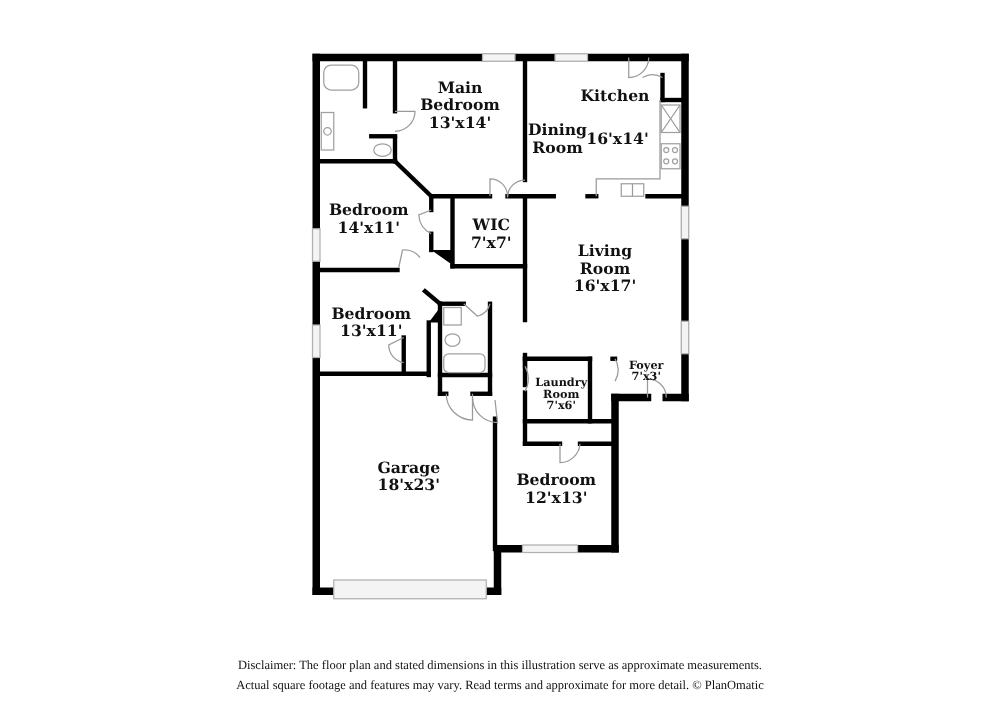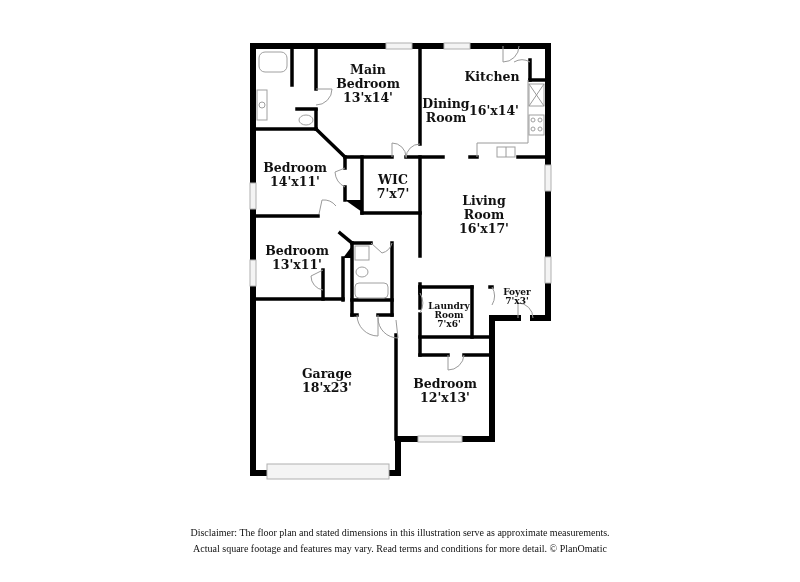--- a/index.html
+++ b/index.html
@@ -196,14 +196,14 @@
     <text class="lbl lbl-l" x="327" y="378">Garage</text>
     <text class="lbl lbl-l" x="327" y="392">18'x23'</text>
 
     <text class="lbl lbl-l" x="445" y="388">Bedroom</text>
     <text class="lbl lbl-l" x="445" y="402">12'x13'</text>
   </g>
 </svg>
 
 <div class="disclaimer">
   <div>Disclaimer: The floor plan and stated dimensions in this illustration serve as approximate measurements.</div>
-  <div>Actual square footage and features may vary. Read terms and conditions for more detail. © PlanOmatic</div>
+  <div>Actual square footage and features may vary. Read terms and approximate for more detail. © PlanOmatic</div>
 </div>
 
 </body></html>

